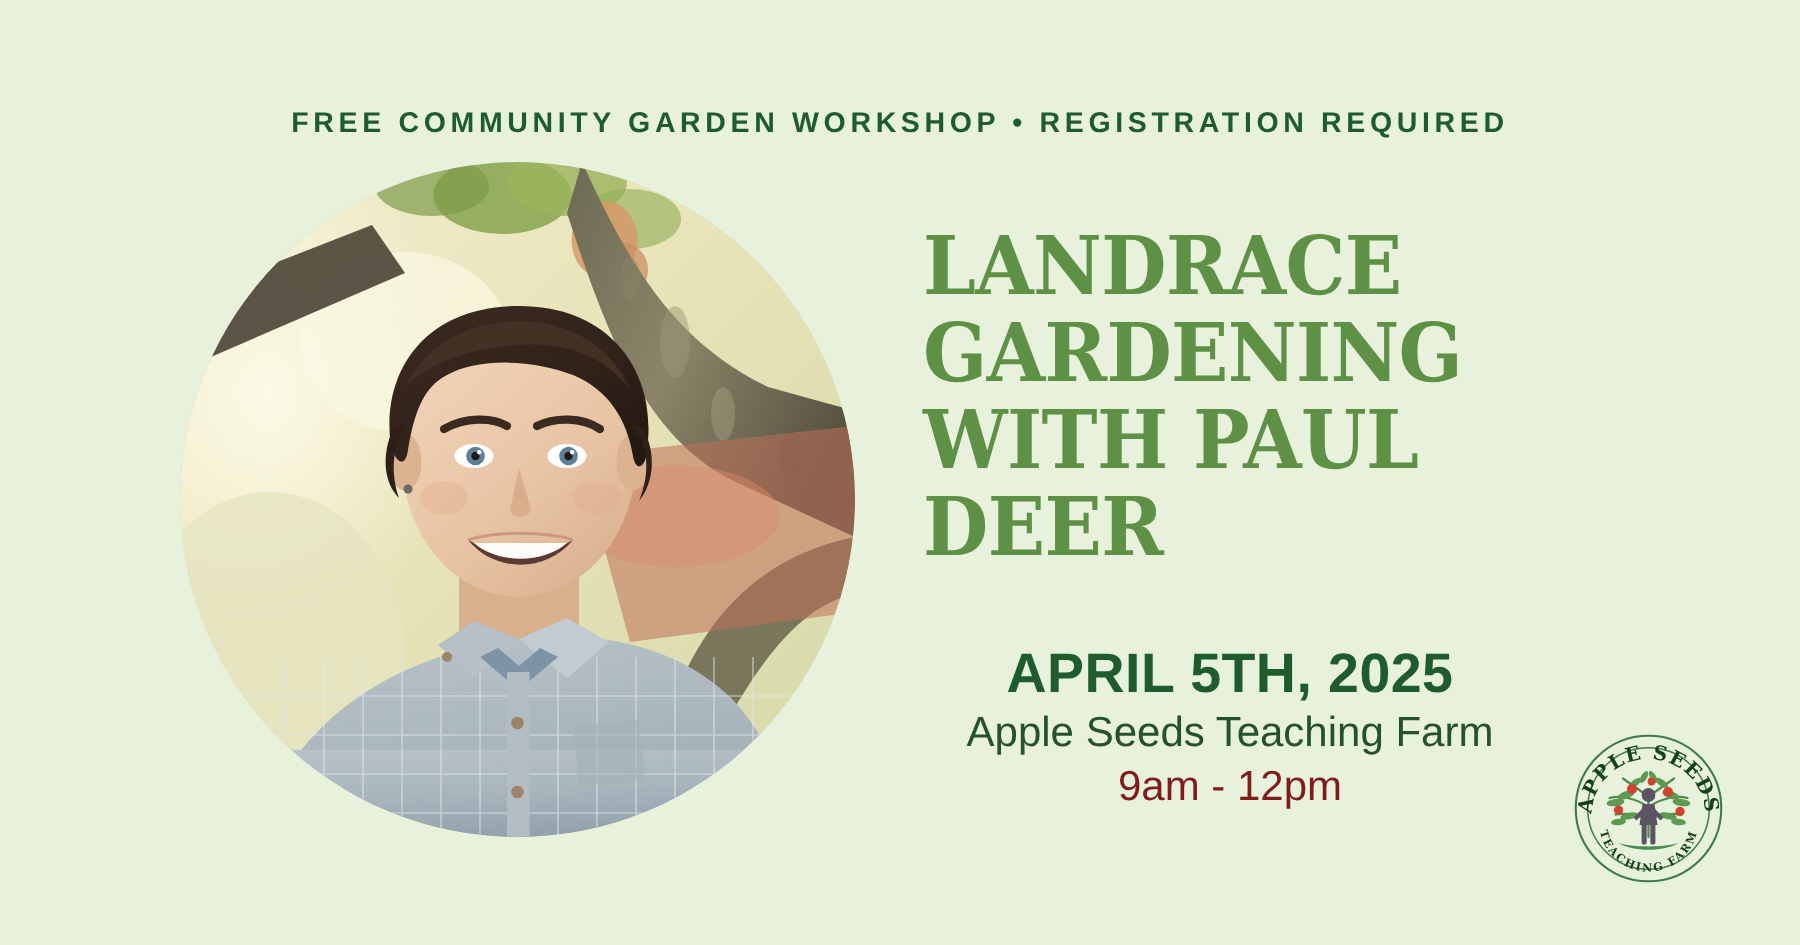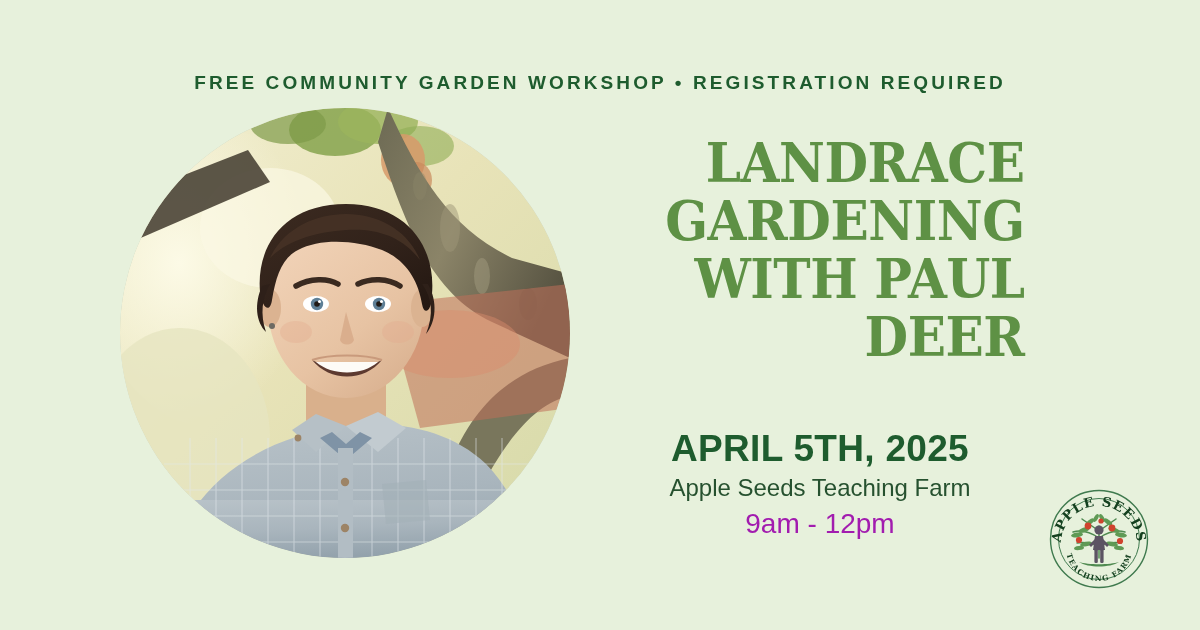--- a/index.html
+++ b/index.html
@@ -45,23 +45,23 @@
     border-radius: 50%;
     overflow: hidden;
     background: #cfd8c4;
   }
   #portrait svg { display: block; width: 450px; height: 450px; }
 
   
   #title-block {
     position: absolute;
     left: 600px;
-    top: 134px;
+    top: 148px;
     width: 440px;
-    text-align: right;
+    text-align: left;
   }
   .title-line {
     font-family: "DejaVu Serif", "Liberation Serif", serif;
     font-weight: bold;
     font-size: 54px;
     line-height: 58px;
     color: #5e9145;
     letter-spacing: -0.5px;
     transform: scaleX(0.93);
     transform-origin: center;
@@ -80,31 +80,31 @@
     font-weight: bold;
     font-size: 37px;
     line-height: 42px;
     color: #1e5c2e;
     letter-spacing: 0.3px;
     white-space: nowrap;
   }
   #event-venue {
     font-family: "Liberation Sans", sans-serif;
     font-weight: normal;
-    font-size: 24px;
+    font-size: 28px;
     line-height: 36px;
     color: #26512f;
     white-space: nowrap;
   }
   #event-time {
     font-family: "Liberation Sans", sans-serif;
     font-weight: normal;
     font-size: 28px;
     line-height: 36px;
-    color: #a21caf;
+    color: #7f1d1d;
     white-space: nowrap;
   }
 
   
   #logo {
     position: absolute;
     left: 1046px;
     top: 486px;
     width: 106px;
     height: 106px;

